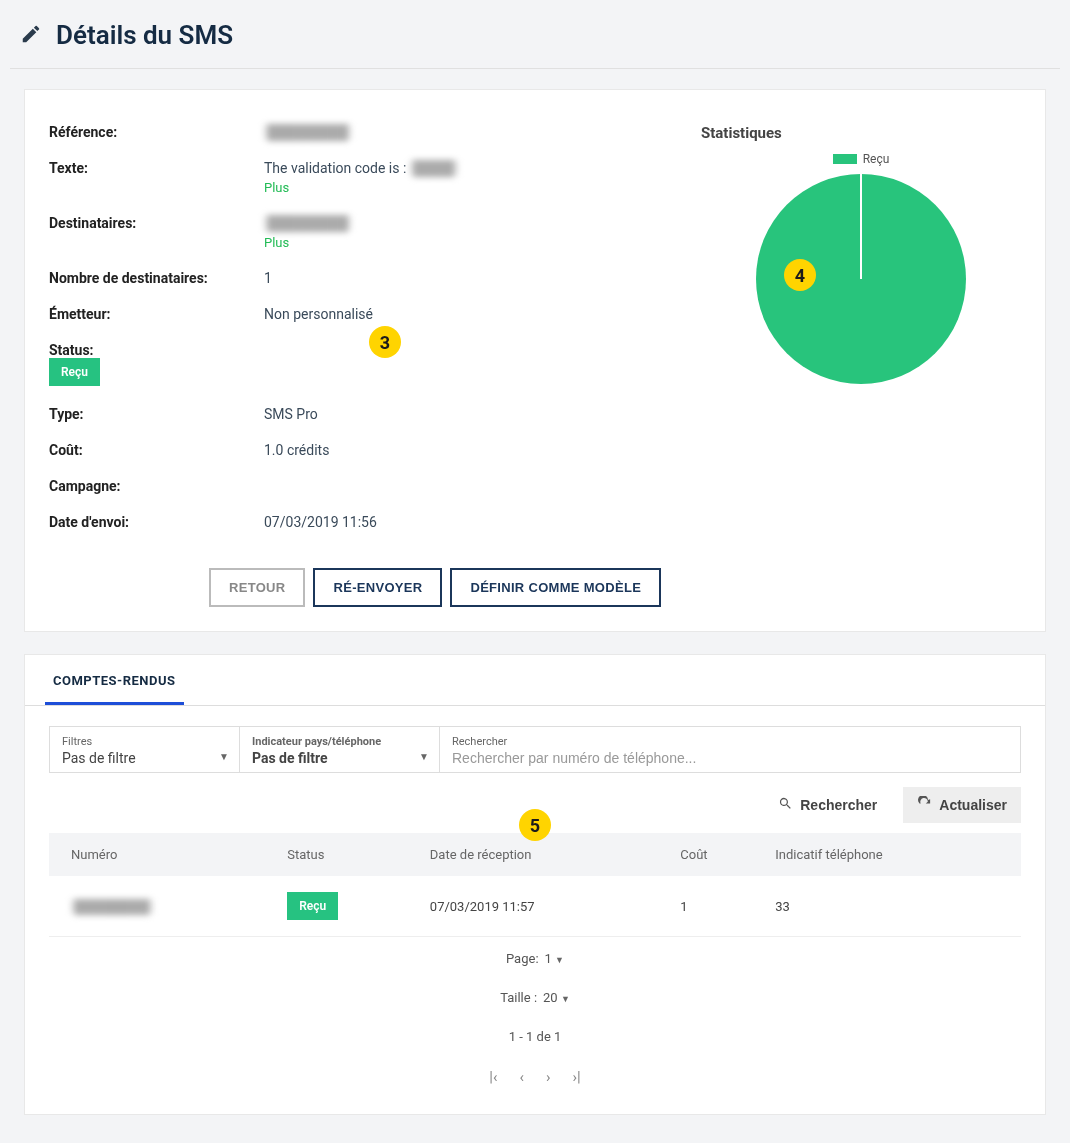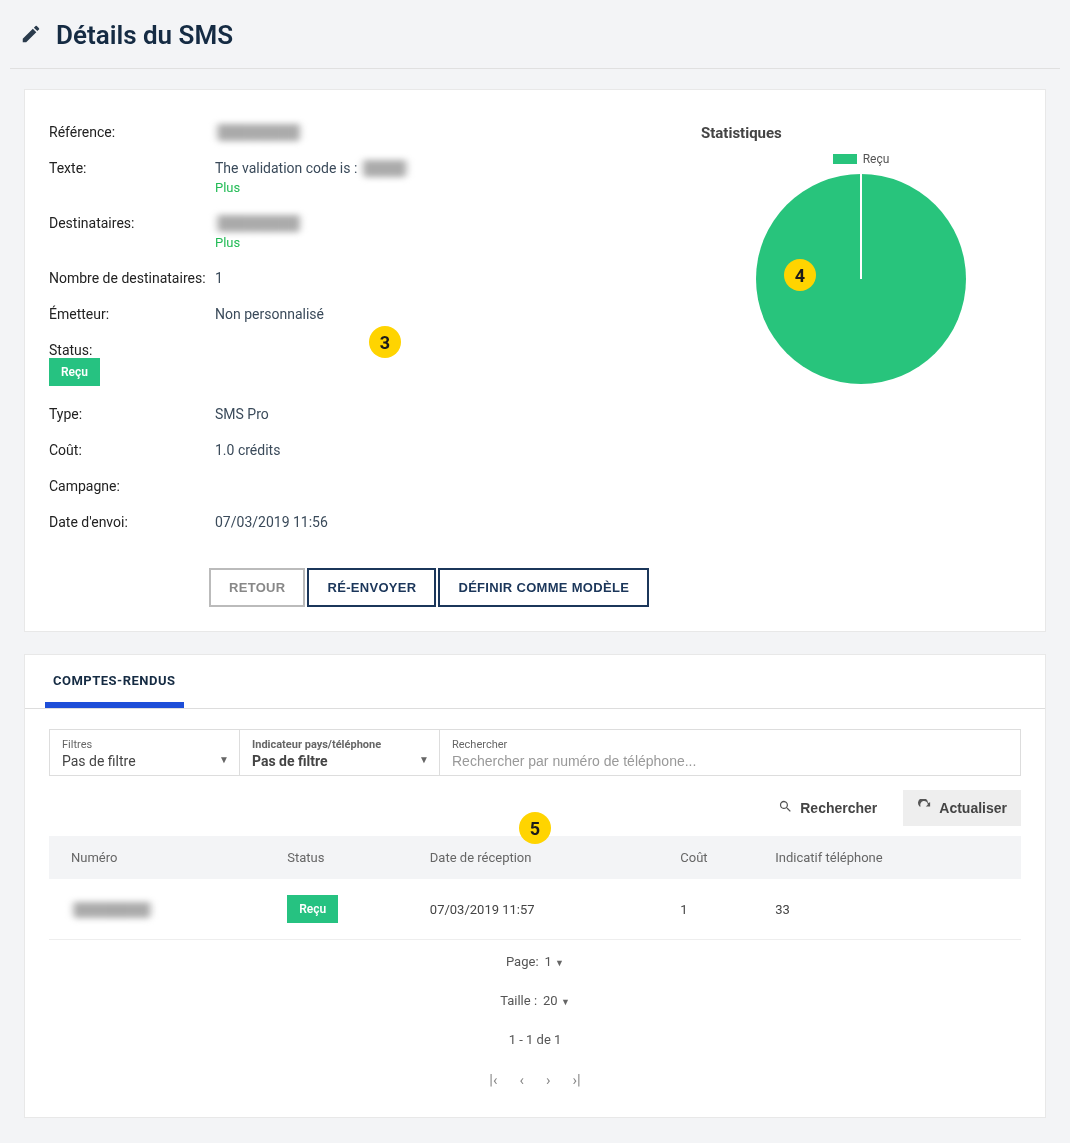--- a/index.html
+++ b/index.html
@@ -5,41 +5,41 @@
   * { box-sizing: border-box; margin: 0; padding: 0; }
   body { font-family: -apple-system, "Segoe UI", Roboto, Arial, sans-serif; background: #f3f4f6; color: #333; font-size: 14px; width: 1070px; }
   .page { padding: 10px 10px 30px 10px; }
   .page-header { display: flex; align-items: center; gap: 14px; padding: 10px 10px 18px 10px; border-bottom: 1px solid #e0e0e0; margin-bottom: 20px; }
   .page-header svg { width: 22px; height: 22px; fill: #2a3b4c; }
   .page-title { font-size: 26px; font-weight: 600; color: #152b43; }
   .card { background: #fff; border: 1px solid #e8e8e8; padding: 24px; margin: 0 14px 22px 14px; }
   .details-flex { display: flex; }
   .details-left { flex: 1; }
   .detail-row { display: flex; align-items: flex-start; padding: 10px 0; }
-  .detail-label { width: 166px; font-weight: 400; color: #222; }
+  .detail-label { width: 215px; font-weight: 700; color: #222; }
   .detail-value { color: #3a4a5a; }
   .plus-link { color: #22bb55; font-size: 13px; cursor: pointer; display: inline-block; margin-top: 4px; }
   .blurred { filter: blur(3px); background: #ddd; color: #aaa; display: inline-block; padding: 0 4px; border-radius: 2px; }
   .status-badge { background: #26c281; color: #fff; font-size: 12px; font-weight: 600; padding: 7px 12px; border: none; display: inline-block; }
   .circle-marker { display: inline-flex; align-items: center; justify-content: center; width: 32px; height: 32px; border-radius: 50%; background: #ffd400; color: #1b1b1b; font-weight: 700; font-size: 18px; position: absolute; z-index: 5; }
   .status-row { position: relative; flex-direction: column; }
   .marker-3 { left: 320px; top: -6px; }
   .stats-panel { width: 320px; position: relative; padding-top: 10px; }
   .stats-title { font-weight: 700; color: #444; margin-bottom: 10px; font-size: 15px; }
   .legend { display: flex; justify-content: center; align-items: center; gap: 6px; font-size: 12px; color: #555; margin-bottom: 8px; }
   .legend-swatch { width: 24px; height: 10px; background: #28c47c; display: inline-block; }
   .pie-wrap { position: relative; width: 210px; height: 210px; margin: 0 auto; }
   .pie { width: 210px; height: 210px; border-radius: 50%; background: #28c47c; position: relative; }
   .pie::after { content: ""; position: absolute; left: 50%; top: 0; width: 2px; height: 50%; background: #fff; transform: translateX(-50%); }
   .marker-4 { left: 28px; top: 85px; }
-  .action-row { display: flex; gap: 2px; margin-top: 28px; padding-left: 160px; }
+  .action-row { display: flex; gap: 8px; margin-top: 28px; padding-left: 160px; }
   .btn { font-size: 13px; font-weight: 700; padding: 10px 18px; background: #fff; border: 2px solid #1b365a; color: #1b365a; cursor: pointer; text-transform: uppercase; letter-spacing: 0.3px; }
   .btn.muted { border-color: #bbb; color: #888; }
   .tab-bar { border-bottom: 1px solid #ddd; margin: -24px -24px 20px -24px; padding: 0 20px; }
-  .tab { display: inline-block; padding: 18px 8px 14px; font-size: 13px; font-weight: 700; letter-spacing: 0.5px; color: #152b43; border-bottom: 6px solid #1d4ed8; cursor: pointer; }
+  .tab { display: inline-block; padding: 18px 8px 14px; font-size: 13px; font-weight: 700; letter-spacing: 0.5px; color: #152b43; border-bottom: 3px solid #1d4ed8; cursor: pointer; }
   .filter-row { display: flex; gap: 0; border: 1px solid #ddd; margin-bottom: 14px; }
   .filter-cell { flex: 0 0 auto; border-right: 1px solid #ddd; padding: 8px 12px 6px; position: relative; }
   .filter-cell:last-child { border-right: none; flex: 1; }
   .filter-label { font-size: 11px; color: #666; margin-bottom: 2px; }
   .filter-value { font-size: 14px; color: #444; }
   .filter-caret { position: absolute; right: 10px; bottom: 10px; font-size: 10px; color: #666; }
   .filter-input { border: none; outline: none; font-size: 14px; width: 100%; color: #666; }
   .filter-input::placeholder { color: #999; }
   .cell-w1 { width: 190px; } .cell-w2 { width: 200px; font-weight: bold; }
   .toolbar-right { display: flex; justify-content: flex-end; gap: 12px; margin-bottom: 10px; }

